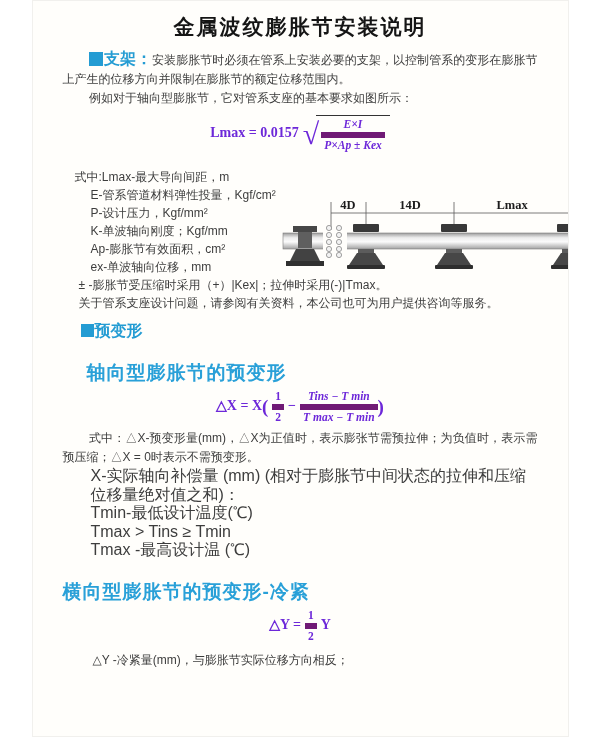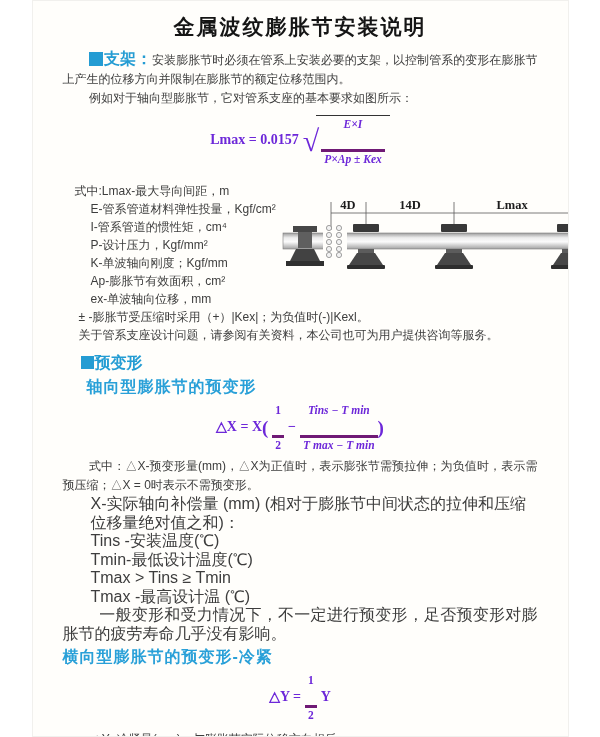--- a/index.html
+++ b/index.html
@@ -23,32 +23,32 @@
   }
   .content{padding:0 30px;}
   p.body{font-size:12px;line-height:19px;margin:0;text-align:justify;}
   .indent{text-indent:2.2em;}
 
   
   .sec-inline{color:#249cd3;font-weight:bold;font-size:16px;white-space:nowrap;}
   .sq{display:inline-block;width:14px;height:14px;background:#249cd3;vertical-align:-2px;margin-right:1px;}
   .sec-head{margin:9px 18px 3px;font-size:16px;line-height:20px;font-weight:bold;color:#249cd3;}
   .sec-head .sq{width:13px;height:13px;vertical-align:-1px;}
-  .sub-head{color:#29a0d8;font-size:16px;line-height:20px;font-weight:bold;letter-spacing:1px;margin:4px 0 4px;}
+  .sub-head{color:#29a0d8;font-size:19px;line-height:20px;font-weight:bold;letter-spacing:1px;margin:22px 0 4px;}
   .sub-head.ax{margin-left:24px;}
 
   
   .formula{
     text-align:center;margin:7px 0 5px;
     font-family:"Liberation Serif",serif;
     font-weight:bold;color:#6d28d9;font-size:14px;
   }
   .formula .fvar{font-style:italic;}
   .frac{display:inline-block;vertical-align:middle;text-align:center;font-size:11.5px;line-height:13px;}
-  .frac .num{display:block;border-bottom:3px solid #701a75;padding:0 3px 18px;}
+  .frac .num{display:block;border-bottom:6px solid #701a75;padding:0 3px 1px;}
   .frac .den{display:block;padding:1px 3px 0;}
   .sqrt{display:inline-flex;align-items:center;vertical-align:middle;margin-left:4px;}
   .sqrt .rad{font-size:30px;font-weight:normal;line-height:26px;margin-right:-3px;}
   .sqrt .sbody{display:inline-block;border-top:1.4px solid #333;padding:2px 5px 0;}
   .paren{font-size:19px;font-weight:bold;vertical-align:middle;}
   .fgap{display:inline-block;width:4px;}
 
   
   .defs{font-size:12px;line-height:18px;margin-top:16px;}
   .def-line{padding-left:12px;}
@@ -79,47 +79,44 @@
     <div class="formula">
       <span>Lmax = 0.0157</span><span class="sqrt">
           <span class="rad">√</span>
           <span class="sbody"><span class="frac fvar"><span class="num">E×I</span><span class="den">P×Ap ± Kex</span></span></span>
         </span>
     </div>
 
     <div class="defs">
       <div class="def-line">式中:Lmax-最大导向间距，m</div>
       <div class="def-line sub">E-管系管道材料弹性投量，Kgf/cm²</div>
-      <div class="def-line sub">I-管系管道的惯性矩，cm⁴</div>
       <div class="def-line sub">P-设计压力，Kgf/mm²</div>
       <div class="def-line sub">K-单波轴向刚度；Kgf/mm</div>
       <div class="def-line sub">Ap-膨胀节有效面积，cm²</div>
       <div class="def-line sub">ex-单波轴向位移，mm</div>
-      <div class="def-line kw">± -膨胀节受压缩时采用（+）|Kex|；为负值时(-)|Kexl。</div>
+      <div class="def-line kw">± -膨胀节受压缩时采用（+）|Kex|；拉伸时采用(-)|Tmax。</div>
       <div class="def-line kw">关于管系支座设计问题，请参阅有关资料，本公司也可为用户提供咨询等服务。</div>
     </div>
 
     <div class="sec-head"><span class="sq"></span><span>预变形</span></div>
 
 
     <div class="sub-head ax">轴向型膨胀节的预变形</div>
 
     <div class="formula">
       <span>△X = X</span><span class="paren">(</span><span class="fgap"></span><span class="frac"><span class="num">1</span><span class="den">2</span></span><span class="fgap"></span><span>−</span><span class="fgap"></span><span class="frac fvar"><span class="num">Tins − T min</span><span class="den">T max − T min</span></span><span class="paren">)</span>
     </div>
 
     <p class="body indent">式中：△X-预变形量(mm)，△X为正值时，表示膨张节需预拉伸；为负值时，表示需预压缩；△X = 0时表示不需预变形。</p>
 
     <div>
       <div class="x-line">X-实际轴向补偿量 (mm) (相对于膨胀节中间状态的拉伸和压缩位移量绝对值之和)：</div>
-      <div class="x-line">Tins -安装温度(℃)</div>
       <div class="x-line">Tmin-最低设计温度(℃)</div>
       <div class="x-line">Tmax &gt; Tins ≥ Tmin</div>
       <div class="x-line">Tmax -最高设计温 (℃)</div>
-      <div class="x-line full">一般变形和受力情况下，不一定进行预变形，足否预变形对膨胀节的疲劳寿命几乎没有影响。</div>
     </div>
 
     <div class="sub-head">横向型膨胀节的预变形-冷紧</div>
 
     <div class="formula">
       <span>△Y =</span><span class="fgap"></span><span class="frac"><span class="num">1</span><span class="den">2</span></span><span class="fgap"></span><span>Y</span>
     </div>
 
     <div class="note-line">△Y -冷紧量(mm)，与膨胀节实际位移方向相反；</div>
 

